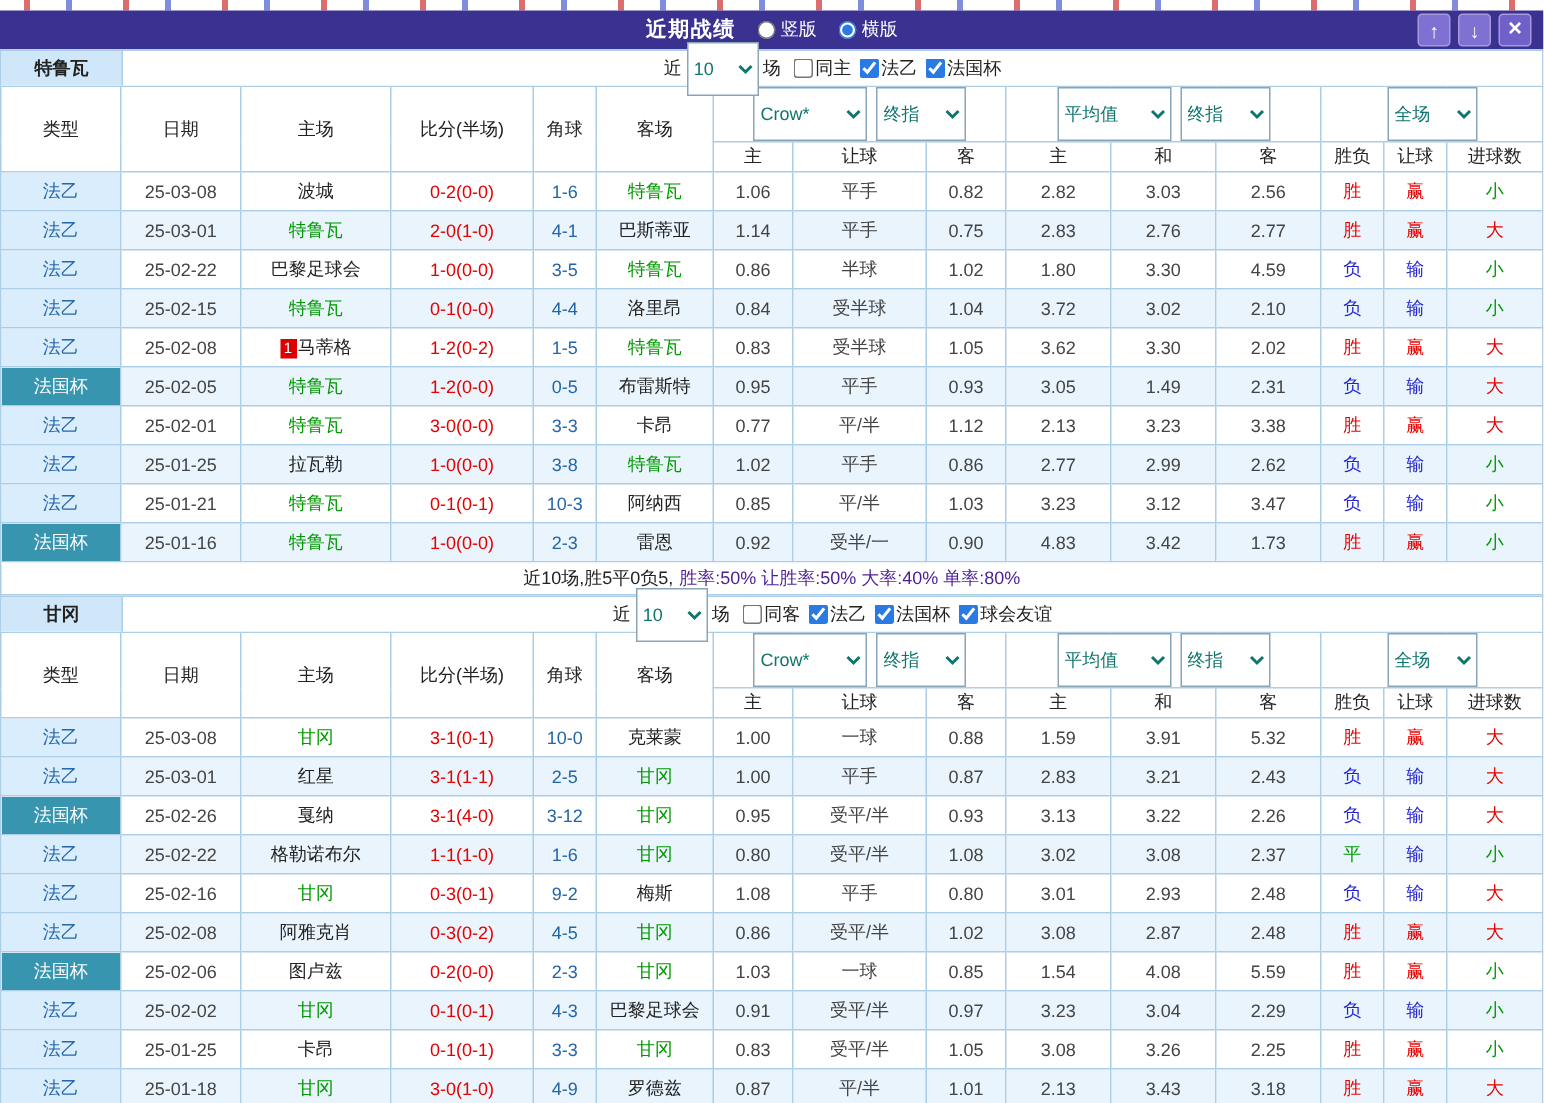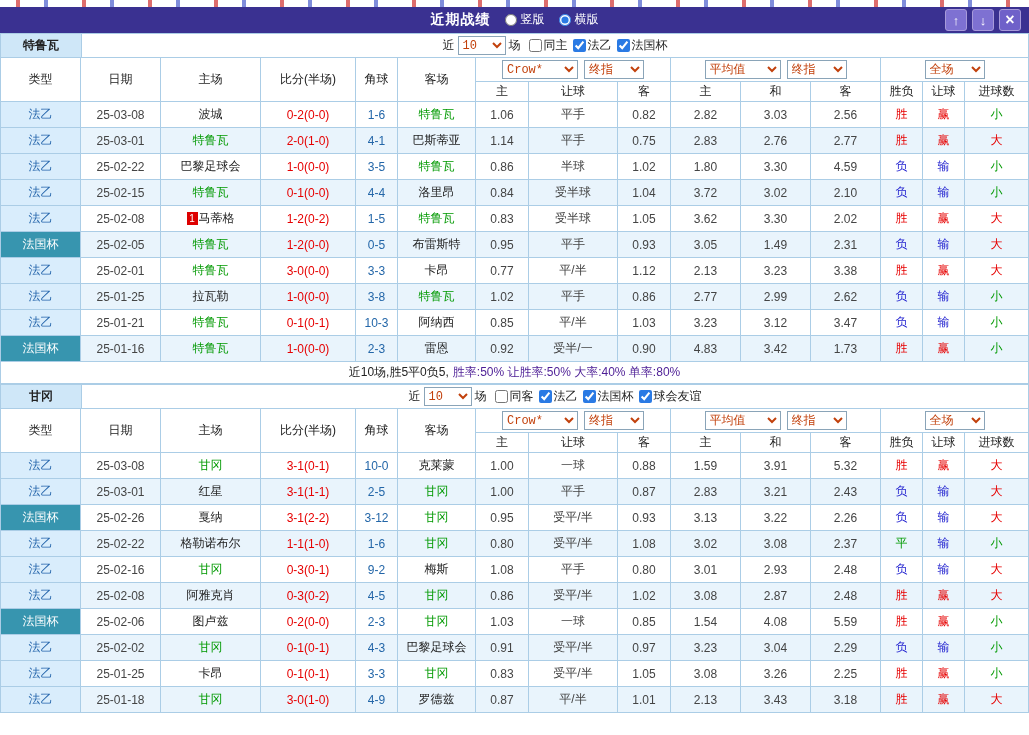--- a/index.html
+++ b/index.html
@@ -41,22 +41,22 @@
     width:81px; background:#cfe7f8; border-right:1px solid #abcde6;
     font-weight:bold; display:flex; align-items:center; justify-content:center;
   }
   .filter-area {
     position:absolute; left:81px; right:0; top:0; bottom:0;
     display:flex; align-items:center; justify-content:center; gap:3px;
   }
   .cb { display:inline-flex; align-items:center; gap:1px; cursor:pointer; }
   .cb input { width:13px; height:13px; margin:0 1px 0 5px; accent-color:#2a7ae4; }
   select {
-    font-family:Liberation Mono, monospace; font-size:12px; height:19px;
-    border:1px solid #8aa4b8; background:#fff; color:#c2410c;
+    font-family:Liberation Sans, sans-serif; font-size:12px; height:36px;
+    border:1px solid #8aa4b8; background:#fff; color:#0f766e;
   }
   .count-select { width:48px; }
   .sel-wide { width:76px; }
   .sel-mid  { width:60px; }
   
   table { width:100%; border-collapse:collapse; table-layout:fixed; }
   th, td {
     border:1px solid #abcde6; text-align:center;
     overflow:hidden; white-space:nowrap;
   }
@@ -498,21 +498,21 @@
     <td>3.21</td>
     <td>2.43</td>
     <td class="t-b">负</td>
     <td class="t-b">输</td>
     <td class="t-r">大</td>
   </tr>
         <tr class="match-row">
     <td class="type-cup">法国杯</td>
     <td>25-02-26</td>
     <td class="c-team"><span class="tname">戛纳</span></td>
-    <td class="c-score">3-1(2-2)</td>
+    <td class="c-score">3-1(4-0)</td>
     <td class="c-corner">3-12</td>
     <td class="c-team"><span class="tname self">甘冈</span></td>
     <td>0.95</td>
     <td>受平/半</td>
     <td>0.93</td>
     <td>3.13</td>
     <td>3.22</td>
     <td>2.26</td>
     <td class="t-b">负</td>
     <td class="t-b">输</td>

